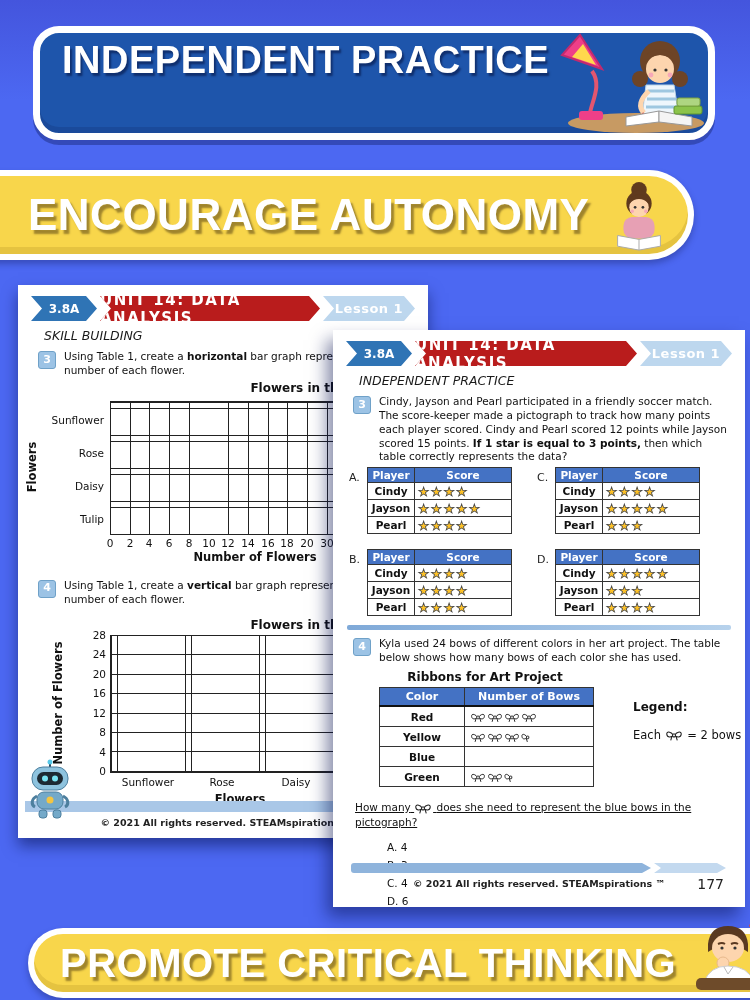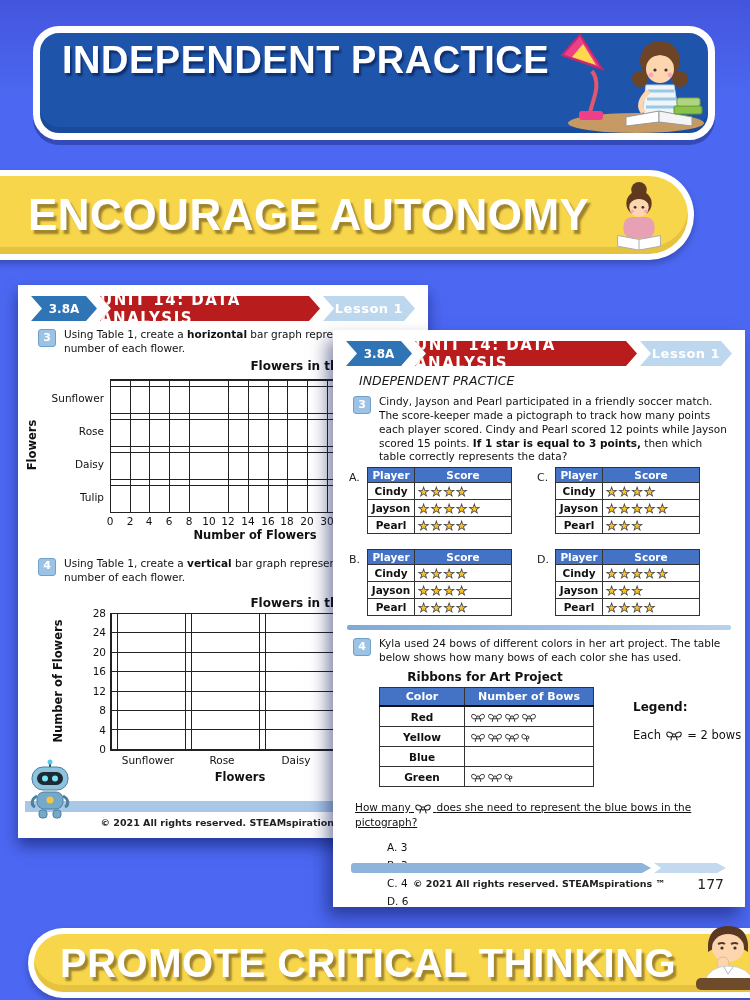--- a/index.html
+++ b/index.html
@@ -180,20 +180,21 @@
       <div class="chev chev-dark">
           <span>3.8A</span>
         </div>
       <div class="chev chev-main">
           <span>UNIT 14: DATA ANALYSIS</span>
         </div>
       <div class="chev chev-light">
           <span>Lesson 1</span>
         </div>
     </div>
+    <div class="section-label">SKILL BUILDING</div>
 
     <div class="q">
       <span class="q-badge">3</span>
       <span class="qtext"><span>Using Table 1, create a </span><b>horizontal</b><span> bar graph representing the number of each flower.</span></span>
     </div>
 
     <div class="graph graph1">
       <div class="g-title" style="left:92px;top:0;width:290px;">Flowers in the Garden</div>
       <div class="g1-plot">
         <div class="g1-gap"></div>
@@ -521,21 +522,21 @@
           <g fill="#fff" stroke="#222" stroke-width="1.3" stroke-linejoin="round">
             <path d="M10.5 7.5 C7 2,1.5 2,2.2 6.2 C2.8 10.5,7.5 10,10.5 7.5 Z"></path>
             <path d="M11.5 7.5 C15 2,20.5 2,19.8 6.2 C19.2 10.5,14.5 10,11.5 7.5 Z"></path>
             <path d="M8.5 8.5 L7 13.5 M13.5 8.5 L15 13.5" fill="none"></path>
             <rect x="9.3" y="5.6" width="3.4" height="3.6" rx="1"></rect>
           </g>
         </svg>
       <span>does she need to represent the blue bows in the pictograph?</span></div>
 
     <div class="choices">
-      <div>A. 3</div>
+      <div>A. 4</div>
       <div>B. 3</div>
       <div>C. 4</div>
       <div>D. 6</div>
     </div>
 
     <div class="r-footer">
       <div class="r-fbar">
           <div class="fb1"></div>
           <div class="fb2"></div>
         </div>

